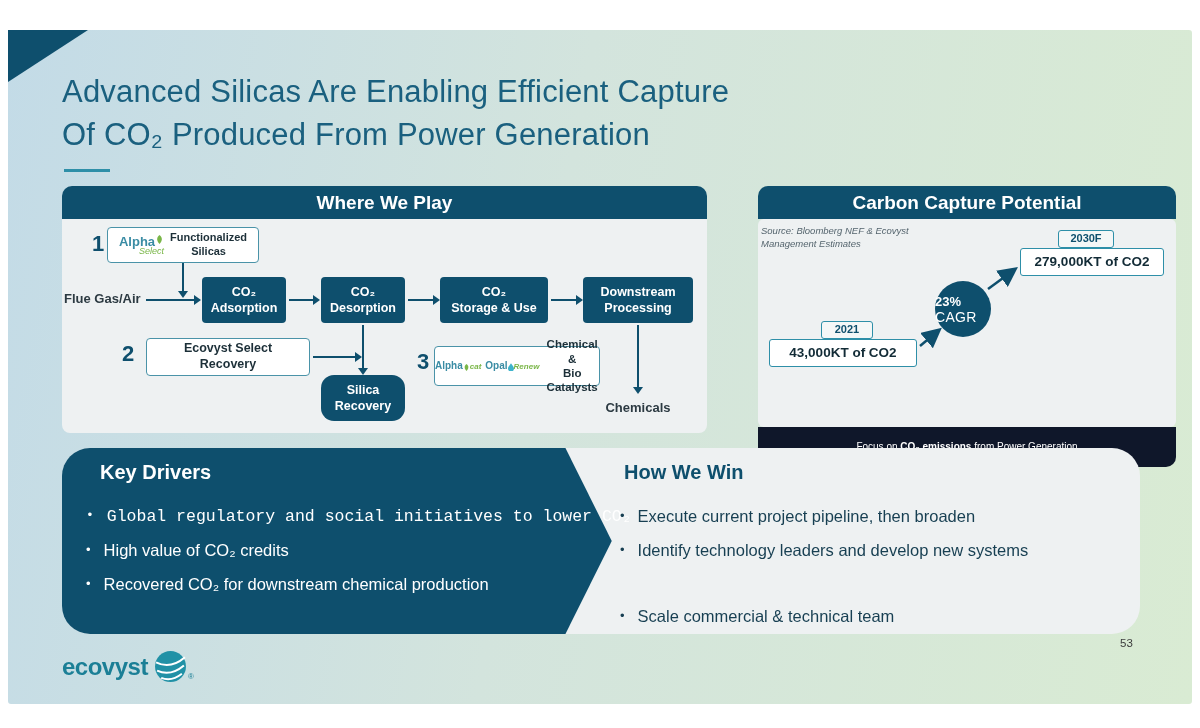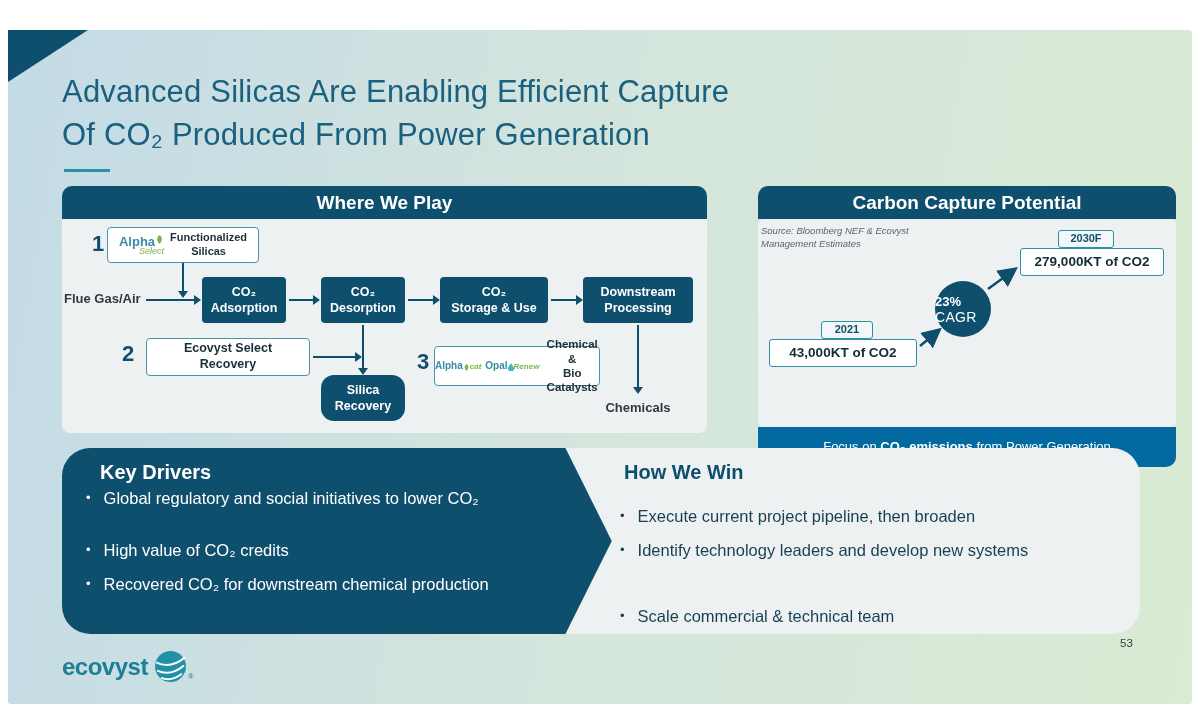--- a/index.html
+++ b/index.html
@@ -16,22 +16,22 @@
   .title-underline { position:absolute; left:64px; top:169px; width:46px; height:3px; background:#2e8fa8; }
 
   .panel { position:absolute; }
   .panel-header { height:33px; background:#0e4f6d; border-radius:10px 10px 0 0; color:#fff;
     font-weight:bold; font-size:19px; text-align:center; line-height:33px; }
   .panel-body { position:absolute; left:0; right:0; top:33px; bottom:0; background:#eef1f2;
     border-radius:0 0 8px 8px; }
   .wwp { left:62px; top:186px; width:645px; height:247px; }
   .ccp { left:758px; top:186px; width:418px; height:281px; }
   .ccp .panel-body { bottom:40px; border-radius:6px; }
-  .ccp-footer { position:absolute; left:0; right:0; bottom:0; height:40px; background:#0369a1;
-    border-radius:0 0 10px 10px; color:#fff; font-size:13px; text-align:center; line-height:40px; }
+  .ccp-footer { position:absolute; left:0; right:0; bottom:0; height:40px; background:#0f172a;
+    border-radius:0 0 10px 10px; color:#fff; font-size:10px; text-align:center; line-height:40px; }
   .ccp-footer .b { font-weight:bold; }
 
   .step-num { position:absolute; font-size:22px; font-weight:bold; color:#0e4f6d; }
   .outline-box { position:absolute; background:#fff; border:1px solid #4a93a8; border-radius:4px;
     display:flex; align-items:center; justify-content:center; gap:6px; }
   .dark-box { position:absolute; background:#0e4f6d; border-radius:4px; color:#fff; font-weight:bold;
     font-size:12.5px; display:flex; flex-direction:column; align-items:center; justify-content:center;
     line-height:1.3; text-align:center; }
   .flow-label { position:absolute; font-weight:bold; font-size:13px; color:#2c3a42; }
   .box-label { font-weight:bold; font-size:11px; color:#1c2f38; line-height:1.25; text-align:center; }
@@ -218,21 +218,21 @@
       </svg>
     </div>
     <div class="ccp-footer">
       <span>Focus on </span><span class="b">CO₂ emissions</span><span> from Power Generation</span>
     </div>
   </section>
 
   <section class="bottom-panel">
     <div class="chevron"></div>
     <h2 class="kd-heading">Key Drivers</h2>
-    <div class="bullet kd-bullet" style="top:39px;"><span>Global regulatory and social initiatives to lower CO₂</span></div>
+    <div class="bullet kd-bullet" style="top:58px;font-family:Liberation Mono, monospace;"><span>Global regulatory and social initiatives to lower CO₂</span></div>
     <div class="bullet kd-bullet" style="top:91px;"><span>High value of CO₂ credits</span></div>
     <div class="bullet kd-bullet" style="top:125px;"><span>Recovered CO₂ for downstream chemical production</span></div>
 
     <h2 class="hww-heading">How We Win</h2>
     <div class="bullet hww-bullet" style="top:57px;"><span>Execute current project pipeline, then broaden</span></div>
     <div class="bullet hww-bullet" style="top:91px;"><span>Identify technology leaders and develop new systems</span></div>
     <div class="bullet hww-bullet" style="top:125px;margin-top:32px;"><span>Scale commercial &amp; technical team</span></div>
   </section>
 
   <div class="footer-logo">

